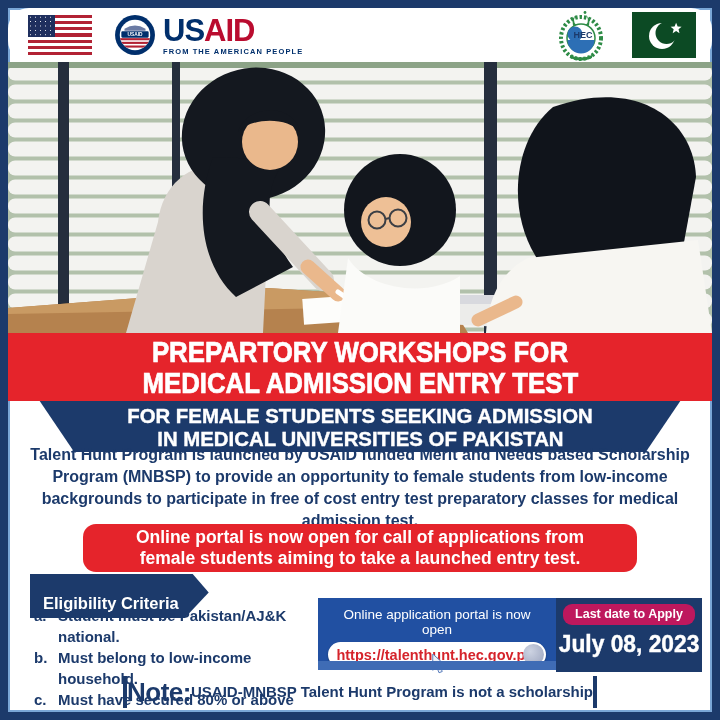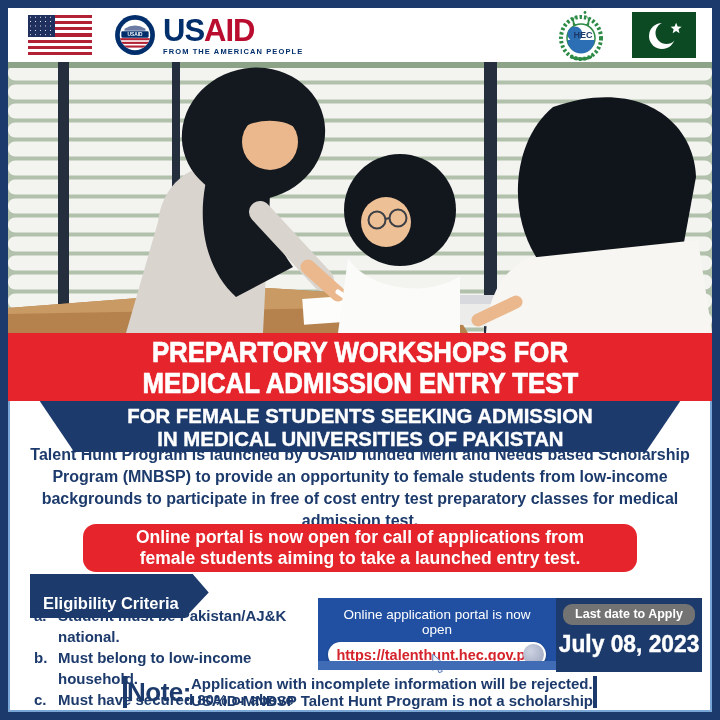--- a/index.html
+++ b/index.html
@@ -1,21 +1,21 @@
 <!DOCTYPE html>
 <html><head>
 <meta charset="utf-8">
 <style>
   html,body{margin:0;padding:0;background:#4b4b4b;font-family:"Liberation Sans",sans-serif;}
   .poster{position:relative;width:720px;height:720px;margin:0 auto;background:#fff;
           border:8px solid #1c3a6b;box-sizing:border-box;overflow:hidden;
           box-shadow:inset 0 0 0 2px #7aa6d6;}
   
   .header{position:absolute;left:0;top:0;width:704px;height:54px;background:#fff;
-          display:flex;align-items:center;padding:0 14px;box-sizing:border-box;}
+          display:flex;align-items:center;padding:0 14px;box-sizing:border-box;border-radius:21px;}
   .usflag{position:relative;width:64px;height:40px;margin-left:6px;flex:0 0 auto;
           background:repeating-linear-gradient(#b22234 0 3.1px,#ffffff 3.1px 6.16px);}
   .usflag::before{content:"";position:absolute;left:0;top:0;width:27px;height:21.6px;background:#1f2f5e;
           background-image:radial-gradient(#fff 0.8px,transparent 1px);background-size:5px 4.4px;}
   .usaid-lockup{display:flex;align-items:center;margin-left:22px;gap:7px;}
   .usaid-word{line-height:1;}
   .usaid-word .big{font-size:31px;font-weight:bold;letter-spacing:-1px;}
   .usaid-word .us{color:#002f6c;} .usaid-word .aid{color:#ba0c2f;}
   .usaid-tagline{font-size:7.5px;font-weight:bold;color:#002f6c;letter-spacing:1.1px;margin-top:2px;}
   .header-spacer{flex:1;}
@@ -55,21 +55,21 @@
   .app-label{color:#fff;font-size:13.5px;text-align:center;margin:9px 20px 5px;}
   .url-pill{position:relative;margin:0 10px;height:25px;background:#fff;border-radius:999px;
             display:flex;align-items:center;justify-content:center;box-shadow:0 1px 2px rgba(0,0,0,.35);}
   .url-pill a{color:#d5232b;font-weight:bold;font-size:14.5px;text-decoration:underline;white-space:nowrap;}
   .url-cap{position:absolute;right:2px;top:2px;width:21px;height:21px;border-radius:50%;
            background:radial-gradient(circle at 35% 35%,#cdd3e2,#9aa3bd);}
   .cursor-icon{position:absolute;left:112px;top:56px;}
   
   .datebox{position:absolute;left:548px;top:590px;width:146px;height:74px;background:#1c3a6b;
            display:flex;flex-direction:column;align-items:center;}
-  .date-pill{margin-top:6px;background:#737373;color:#fff;font-weight:bold;font-size:12.5px;
+  .date-pill{margin-top:6px;background:#be185d;color:#fff;font-weight:bold;font-size:12.5px;
              padding:3px 12px 4px;border-radius:9px;white-space:nowrap;}
   .date-val{color:#fff;font-weight:bold;font-size:24px;margin-top:5px;transform:scaleX(0.95);white-space:nowrap;
             -webkit-text-stroke:0.4px #fff;}
   
   .note{position:absolute;left:0;top:665px;width:704px;height:38px;display:flex;justify-content:center;align-items:center;}
   .note .bar{width:4px;height:32px;background:#1c3a6b;}
   .note .note-label{color:#1c3a6b;font-weight:bold;font-size:26px;letter-spacing:-0.5px;}
   .note .note-lines{color:#1c3a6b;font-weight:bold;font-size:15px;line-height:17.5px;}
 </style>
 </head>
@@ -221,19 +221,18 @@
 
   <div class="datebox">
     <div class="date-pill">Last date to Apply</div>
     <div class="date-val">July 08, 2023</div>
   </div>
 
   <div class="note">
     <div class="bar"></div>
     <div class="note-label">Note:</div>
     <div class="note-lines">
-      <div>Application with incomplete information will be rejected.</div>
       <div>USAID-MNBSP Talent Hunt Program is not a scholarship</div>
     </div>
     <div class="bar"></div>
   </div>
 
 </div>
 
 </body></html>

